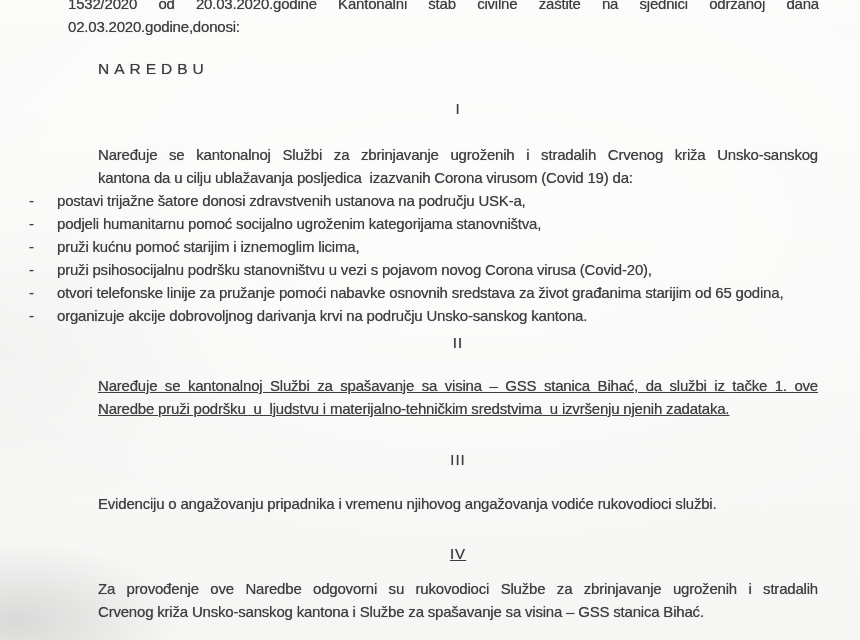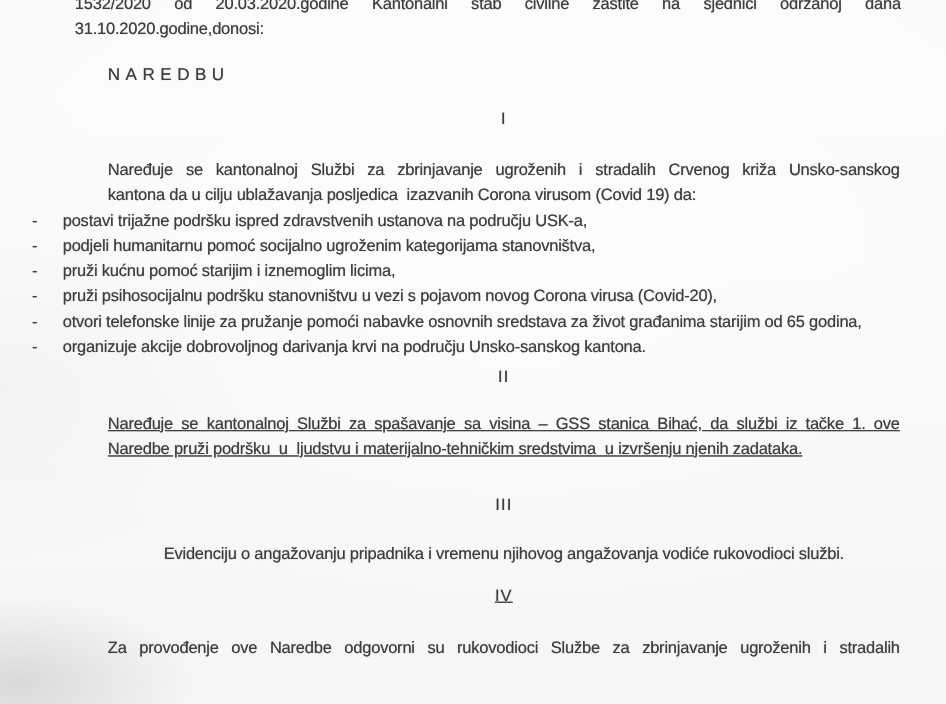--- a/index.html
+++ b/index.html
@@ -55,25 +55,25 @@
     letter-spacing: 5px;
     font-size: 15.5px;
   }
   .numeral {
     text-align: center;
     letter-spacing: 1px;
   }
   .num-1 { margin-top: 17px; }
   .num-2 { margin-top: 4px; }
   .num-3 { margin-top: 28px; }
-  .num-4 { margin-top: 15px; text-decoration: underline; }
+  .num-4 { margin-top: 27px; text-decoration: underline; }
   .para-1 { margin-top: 23px; }
   .para-2 { margin-top: 20px; text-decoration: underline; }
-  .para-3 { margin-top: 21px; text-align: center; }
-  .para-4 { margin-top: 25px; }
+  .para-3 { margin-top: 21px; }
+  .para-4 { margin-top: 12px; }
   ul.bullets {
     list-style: none;
     margin: 0;
     padding: 0;
   }
   ul.bullets li {
     position: relative;
     padding-left: 57px;
   }
   ul.bullets .dash {
@@ -82,34 +82,34 @@
     top: 0;
   }
 </style>
 </head>
 <body>
 
 <div class="page scan-ink">
 
   <div class="intro">
     <div class="line just">1532/2020 od 20.03.2020.godine Kantonalni štab civilne zaštite na sjednici održanoj dana</div>
-    <div class="line">31.10.2020.godine,donosi:</div>
+    <div class="line">02.03.2020.godine,donosi:</div>
   </div>
 
   <div class="doc-title body-block">NAREDBU</div>
 
   <div class="numeral num-1 body-block">I</div>
   <div class="para-1 body-block">
     <div class="line just">Naređuje se kantonalnoj Službi za zbrinjavanje ugroženih i stradalih Crvenog križa Unsko-sanskog</div>
     <div class="line">kantona da u cilju ublažavanja posljedica  izazvanih Corona virusom (Covid 19) da:</div>
   </div>
   <ul class="bullets body-block">
     <li>
       <span class="dash">-</span>
-      <span>postavi trijažne podršku ispred zdravstvenih ustanova na području USK-a,</span>
+      <span>postavi trijažne šatore donosi zdravstvenih ustanova na području USK-a,</span>
     </li>
     <li>
       <span class="dash">-</span>
       <span>podjeli humanitarnu pomoć socijalno ugroženim kategorijama stanovništva,</span>
     </li>
     <li>
       <span class="dash">-</span>
       <span>pruži kućnu pomoć starijim i iznemoglim licima,</span>
     </li>
     <li>
@@ -133,15 +133,16 @@
   </div>
 
   <div class="numeral num-3 body-block">III</div>
   <div class="para-3 body-block">
     <div class="line">Evidenciju o angažovanju pripadnika i vremenu njihovog angažovanja vodiće rukovodioci službi.</div>
   </div>
 
   <div class="numeral num-4 body-block">IV</div>
   <div class="para-4 body-block">
     <div class="line just">Za provođenje ove Naredbe odgovorni su rukovodioci Službe za zbrinjavanje ugroženih i stradalih</div>
+    <div class="line">Crvenog križa Unsko-sanskog kantona i Službe za spašavanje sa visina – GSS stanica Bihać.</div>
   </div>
 
 </div>
 
 </body></html>

